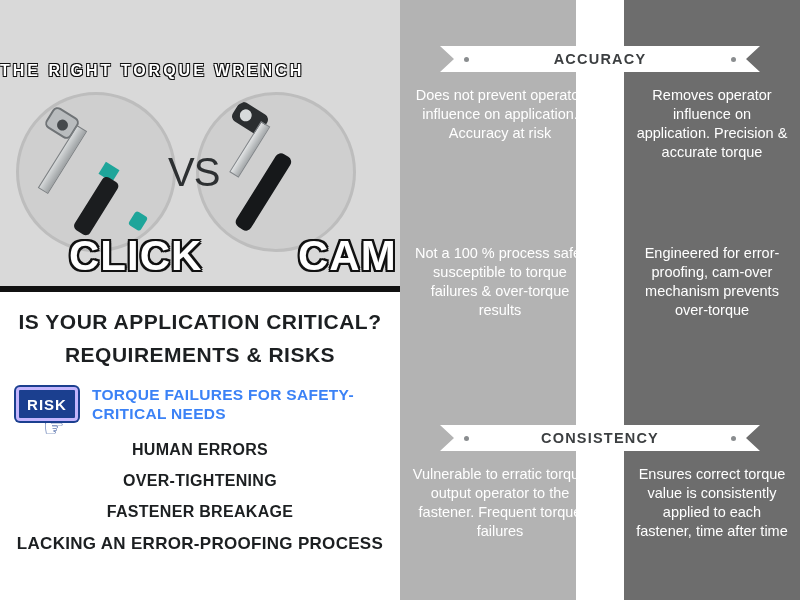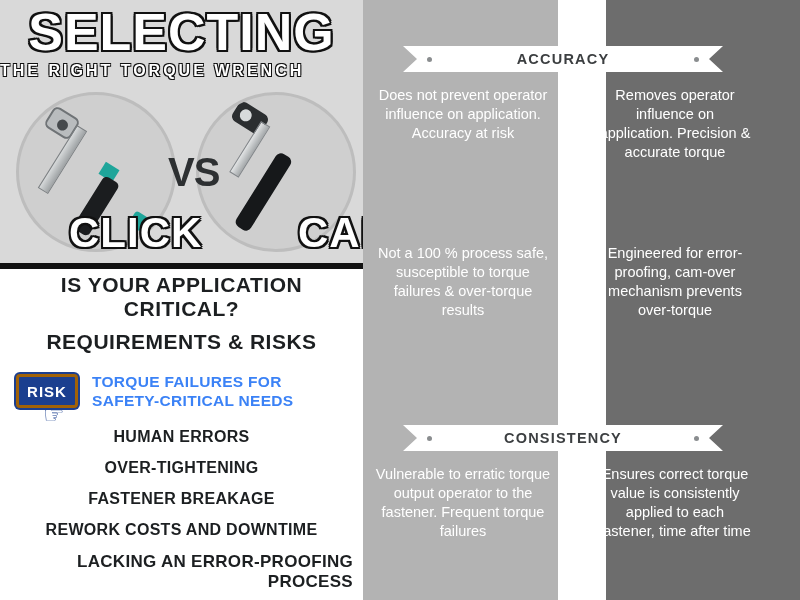--- a/index.html
+++ b/index.html
@@ -134,63 +134,63 @@
     width: 17px; height: 86px;
     background: #16181a;
     border-radius: 6px;
     transform: rotate(32deg);
     transform-origin: top left;
   }
   .vs {
     position: absolute;
     left: 168px; top: 150px;
     font-size: 40px;
-    font-weight: bold;
+    font-weight: normal;
     color: #2d3032;
     letter-spacing: -1px;
   }
   .hero-label {
     position: absolute;
     bottom: 6px;
     font-size: 42px;
     font-weight: bold;
     color: #ffffff;
     letter-spacing: 1px;
     text-shadow:
       -2px -2px 0 #111, 2px -2px 0 #111, -2px 2px 0 #111, 2px 2px 0 #111,
       0 -2px 0 #111, 0 2px 0 #111, -2px 0 0 #111, 2px 0 0 #111;
     margin-left: 47px;
   }
   .hero-label.l1 { left: 22px; }
   .hero-label.l2 { left: 251px; }
 
   .lower {
     flex: 1;
-    padding: 4px 10px 8px 10px;
+    padding: 18px 10px 8px 10px;
     position: relative;
   }
   .q1, .q2 {
     text-align: center;
     font-weight: bold;
     color: #1c1f21;
   }
   .q1 { font-size: 21px; letter-spacing: 0.5px; }
   .q2 { font-size: 21px; letter-spacing: 0.5px; margin-top: 9px; }
 
   .risk-row {
     display: flex;
     align-items: center;
     margin-top: 18px;
     padding-left: 6px;
   }
   .risk-badge {
     position: relative;
     width: 62px; height: 34px;
     background: #1b3f8f;
-    border: 3px solid #a16207;
+    border: 3px solid #c4b5fd;
     border-radius: 4px;
     box-shadow: 0 0 0 2px #1b3f8f;
     display: flex; align-items: center; justify-content: center;
     flex: 0 0 auto;
   }
   .risk-badge span {
     color: #ffffff; font-weight: bold; font-size: 15px; letter-spacing: 1px;
   }
   .cursor-hand {
     position: absolute;
@@ -218,21 +218,21 @@
     font-weight: bold;
     font-size: 16px;
     color: #1c1f21;
     letter-spacing: 0.3px;
     text-align: right;
   }
   .bullet.b6 { font-size: 17px; }
 
   
   .right {
-    width: 437px; height: 600px;
+    width: 400px; height: 600px;
     display: flex;
     position: relative;
     gap: 48px;
   }
   .col {
     width: 200px; height: 600px;
     position: relative;
   }
   .col.click { background: #b3b3b3; }
   .col.cam { background: #6d6d6d; }
@@ -289,21 +289,20 @@
   .cell.dark { color: #ffffff; padding-left: 36px; }
 </style>
 </head>
 <body>
 
 <div id="page">
 
   <div class="left">
 
     <div class="hero">
-      <div class="hero-title">SELECTING</div>
       <div class="hero-sub">THE RIGHT TORQUE WRENCH</div>
 
       <div class="circle left-c">
         <div class="cw-head"></div>
         <div class="cw-shaft"></div>
         <div class="cw-band"></div>
         <div class="cw-grip"></div>
         <div class="cw-grip2"></div>
       </div>
 
@@ -327,21 +326,20 @@
           <span>RISK</span>
           <div class="cursor-hand">☞</div>
         </div>
         <div class="risk-text">TORQUE FAILURES FOR SAFETY-CRITICAL NEEDS</div>
       </div>
 
       <div class="bullets">
         <div class="bullet b2">HUMAN ERRORS</div>
         <div class="bullet b3">OVER-TIGHTENING</div>
         <div class="bullet b4">FASTENER BREAKAGE</div>
-        <div class="bullet b5">REWORK COSTS AND DOWNTIME</div>
         <div class="bullet b6">LACKING AN ERROR-PROOFING PROCESS</div>
       </div>
     </div>
   </div>
 
   <div class="right">
     <div class="col click"></div>
     <div class="col cam"></div>
 
     <div class="section" style="top:46px;">

